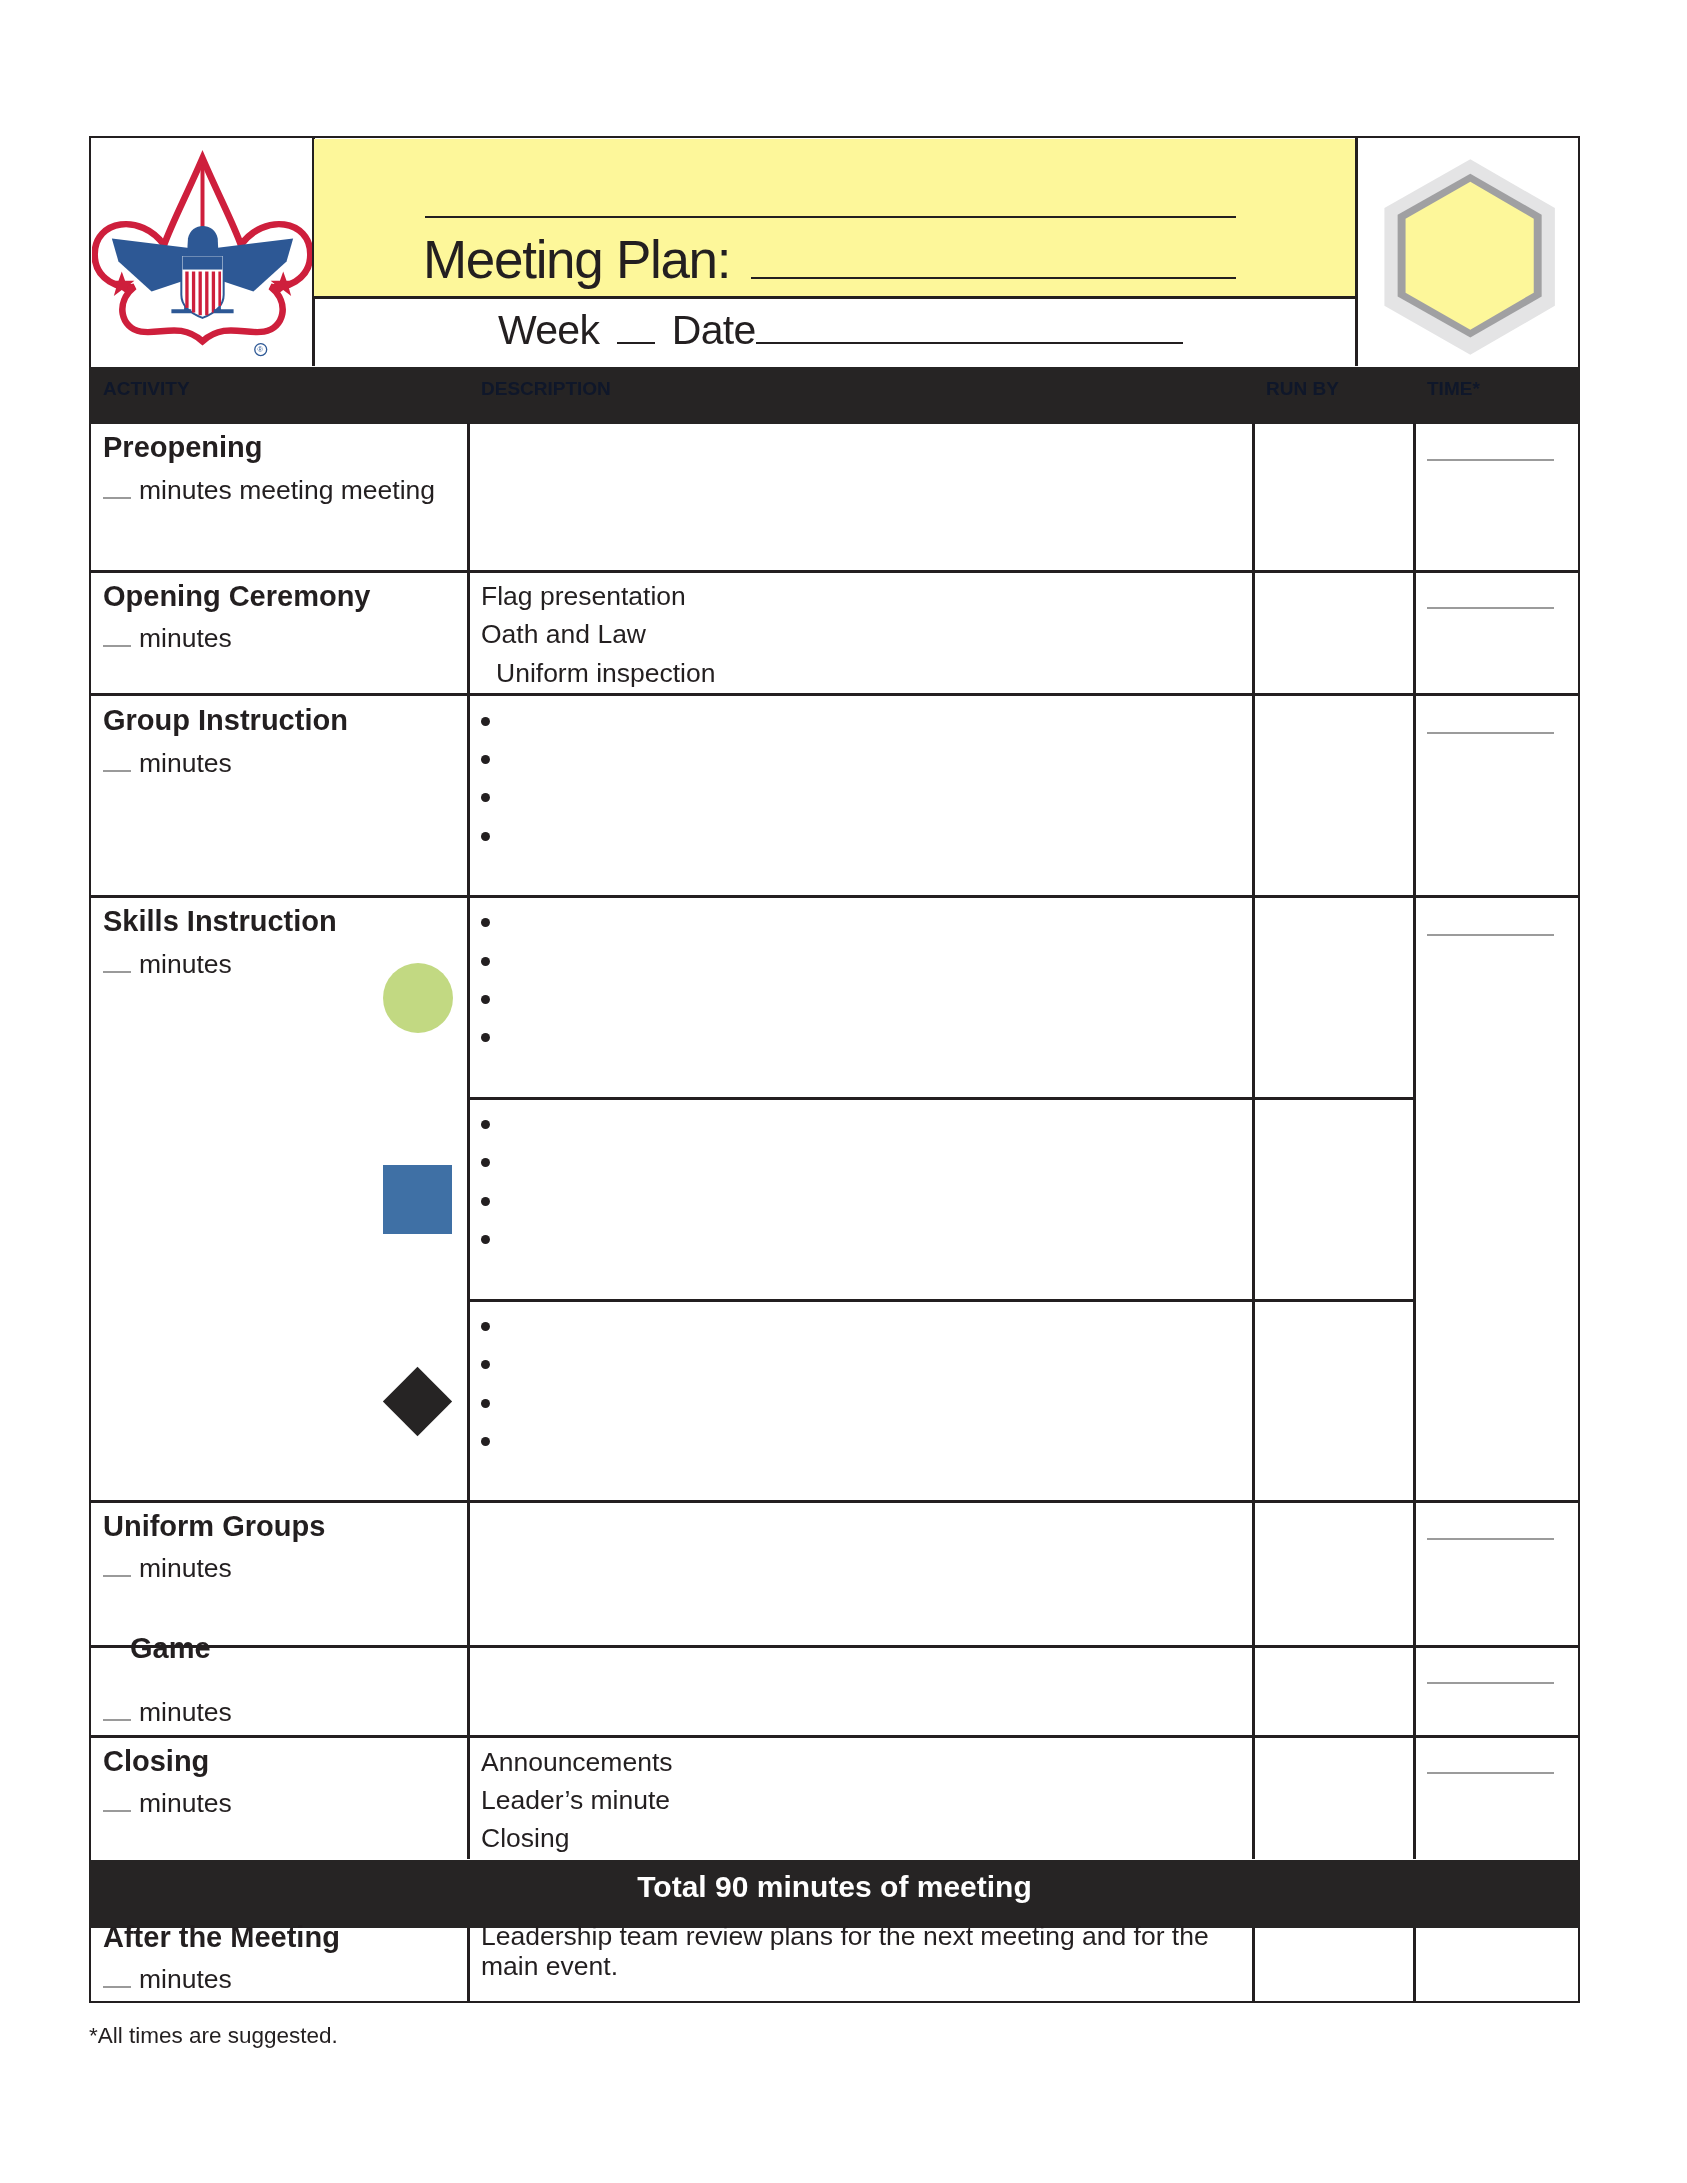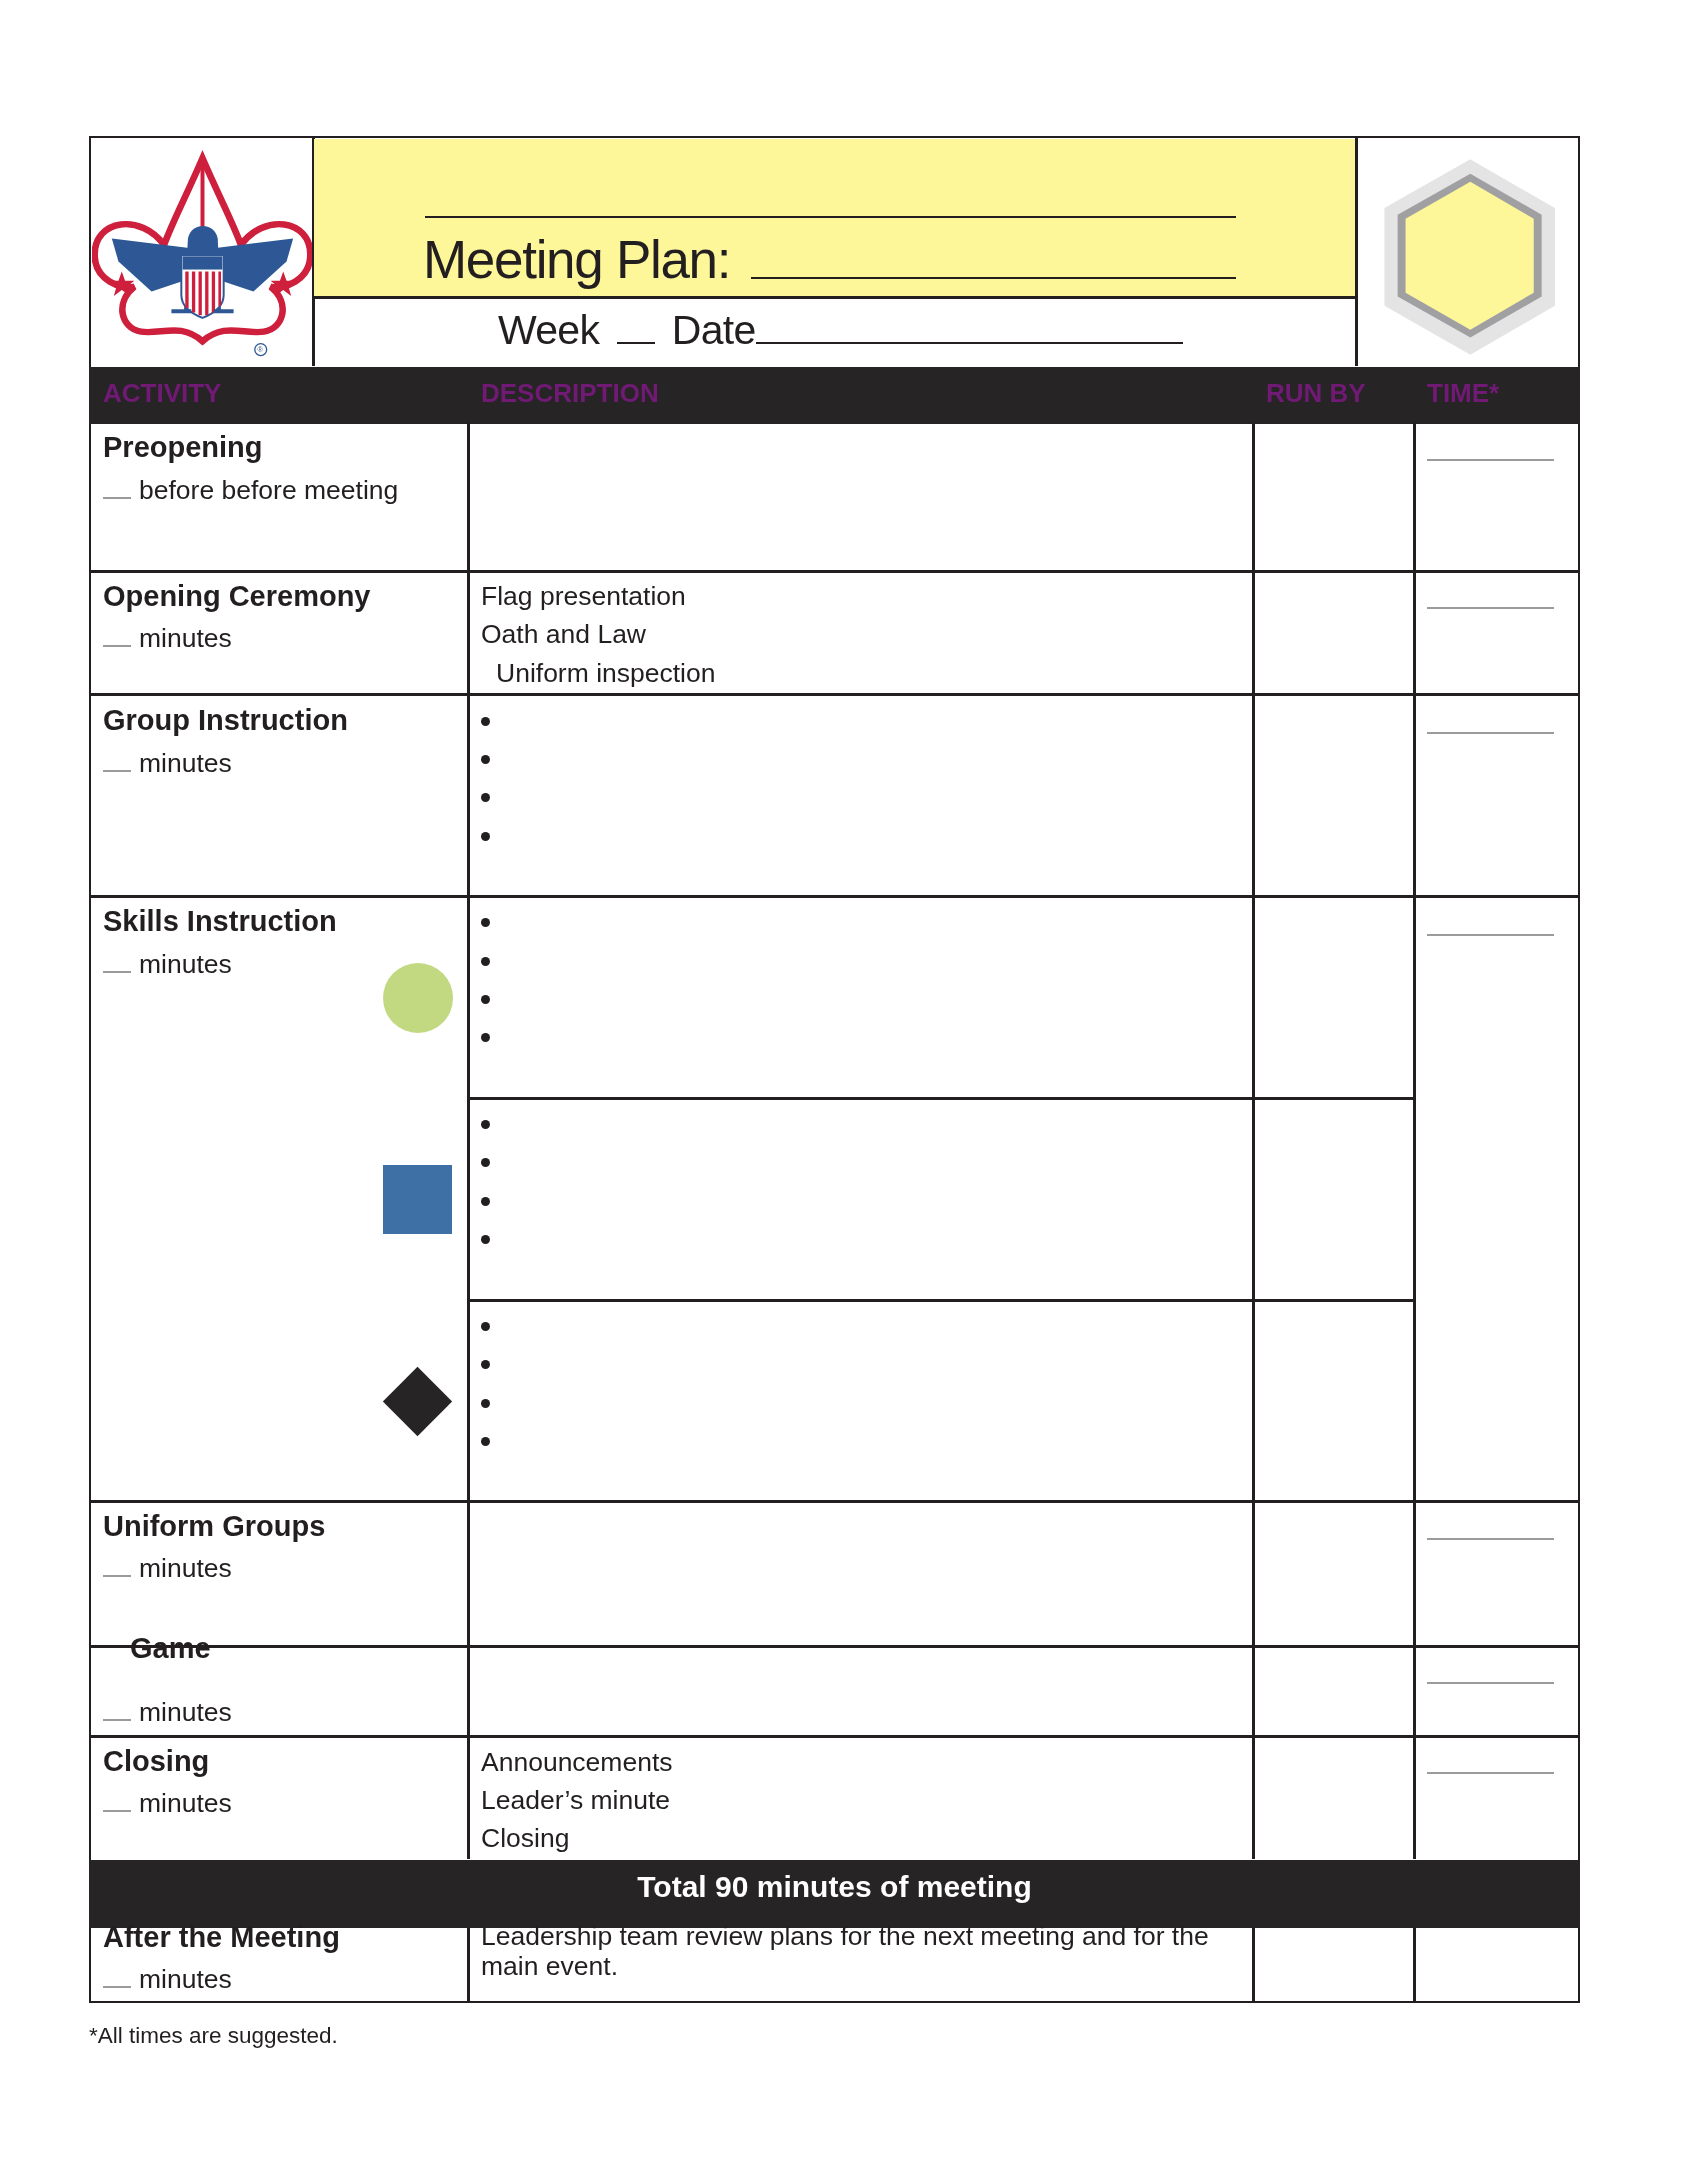--- a/index.html
+++ b/index.html
@@ -2,21 +2,21 @@
 <html style="font-size:10.6px"><head>
 <meta charset="utf-8">
 <style>
   html, body { margin:0; padding:0; background:#ffffff; }
   body { width:1687px; height:2183px; position:relative; overflow:hidden;
          font-family:"Liberation Sans", sans-serif; color:#231f20; }
   .abs { position:absolute; box-sizing:border-box; }
   .line { position:absolute; background:#231f20; }
   .hdr-yellow { background:#fdf79a; }
   .dark { background:#262424; }
-  .col-head { color:#701a75; font-weight:bold; font-size:26px; top:378px; }
+  .col-head { color:#0f172a; font-weight:bold; font-size:19px; top:378px; }
   .act-title { font-weight:bold; font-size:29px; position:absolute; left:103px; }
   .act-sub { font-size:26.5px; position:absolute; left:103px; }
   .act-sub .blank { display:inline-block; width:28px; border-bottom:2px solid #9a9a9a; margin-right:8px; vertical-align:baseline; height:0; }
   .desc { position:absolute; left:481px; font-size:26.5px; line-height:38px; }
   .bullet { position:absolute; left:481px; width:9.3px; height:9.3px; border-radius:50%; background:#231f20; }
   .tline { position:absolute; left:1427px; width:127px; height:2px; background:#9b9b9b; }
 </style>
 </head>
 <body>
 
@@ -92,21 +92,21 @@
 <div class="line" style="left:89px;top:693px;width:1491px;height:2.6px;"></div>
 <div class="line" style="left:89px;top:895px;width:1491px;height:2.6px;"></div>
 <div class="line" style="left:468px;top:1097px;width:946px;height:2.6px;"></div>
 <div class="line" style="left:468px;top:1299px;width:946px;height:2.6px;"></div>
 <div class="line" style="left:89px;top:1500px;width:1491px;height:2.6px;"></div>
 <div class="line" style="left:89px;top:1645px;width:1491px;height:2.6px;"></div>
 <div class="line" style="left:89px;top:1735px;width:1491px;height:2.6px;"></div>
 
 <div class="act-title" style="top:431px;">Preopening</div>
 <div class="act-sub" style="top:475px;">
-  <span class="blank"></span><span>before before meeting</span>
+  <span class="blank"></span><span>minutes meeting meeting</span>
 </div>
 <div class="tline" style="top:459px;"></div>
 
 <div class="act-title" style="top:580px;">Opening Ceremony</div>
 <div class="act-sub" style="top:623px;">
   <span class="blank"></span><span>minutes</span>
 </div>
 <div class="desc" style="top:577px;">Flag presentation</div>
 <div class="desc" style="top:615px;">Oath and Law</div>
 <div class="desc" style="top:654px;margin-left:15px;">Uniform inspection</div>

